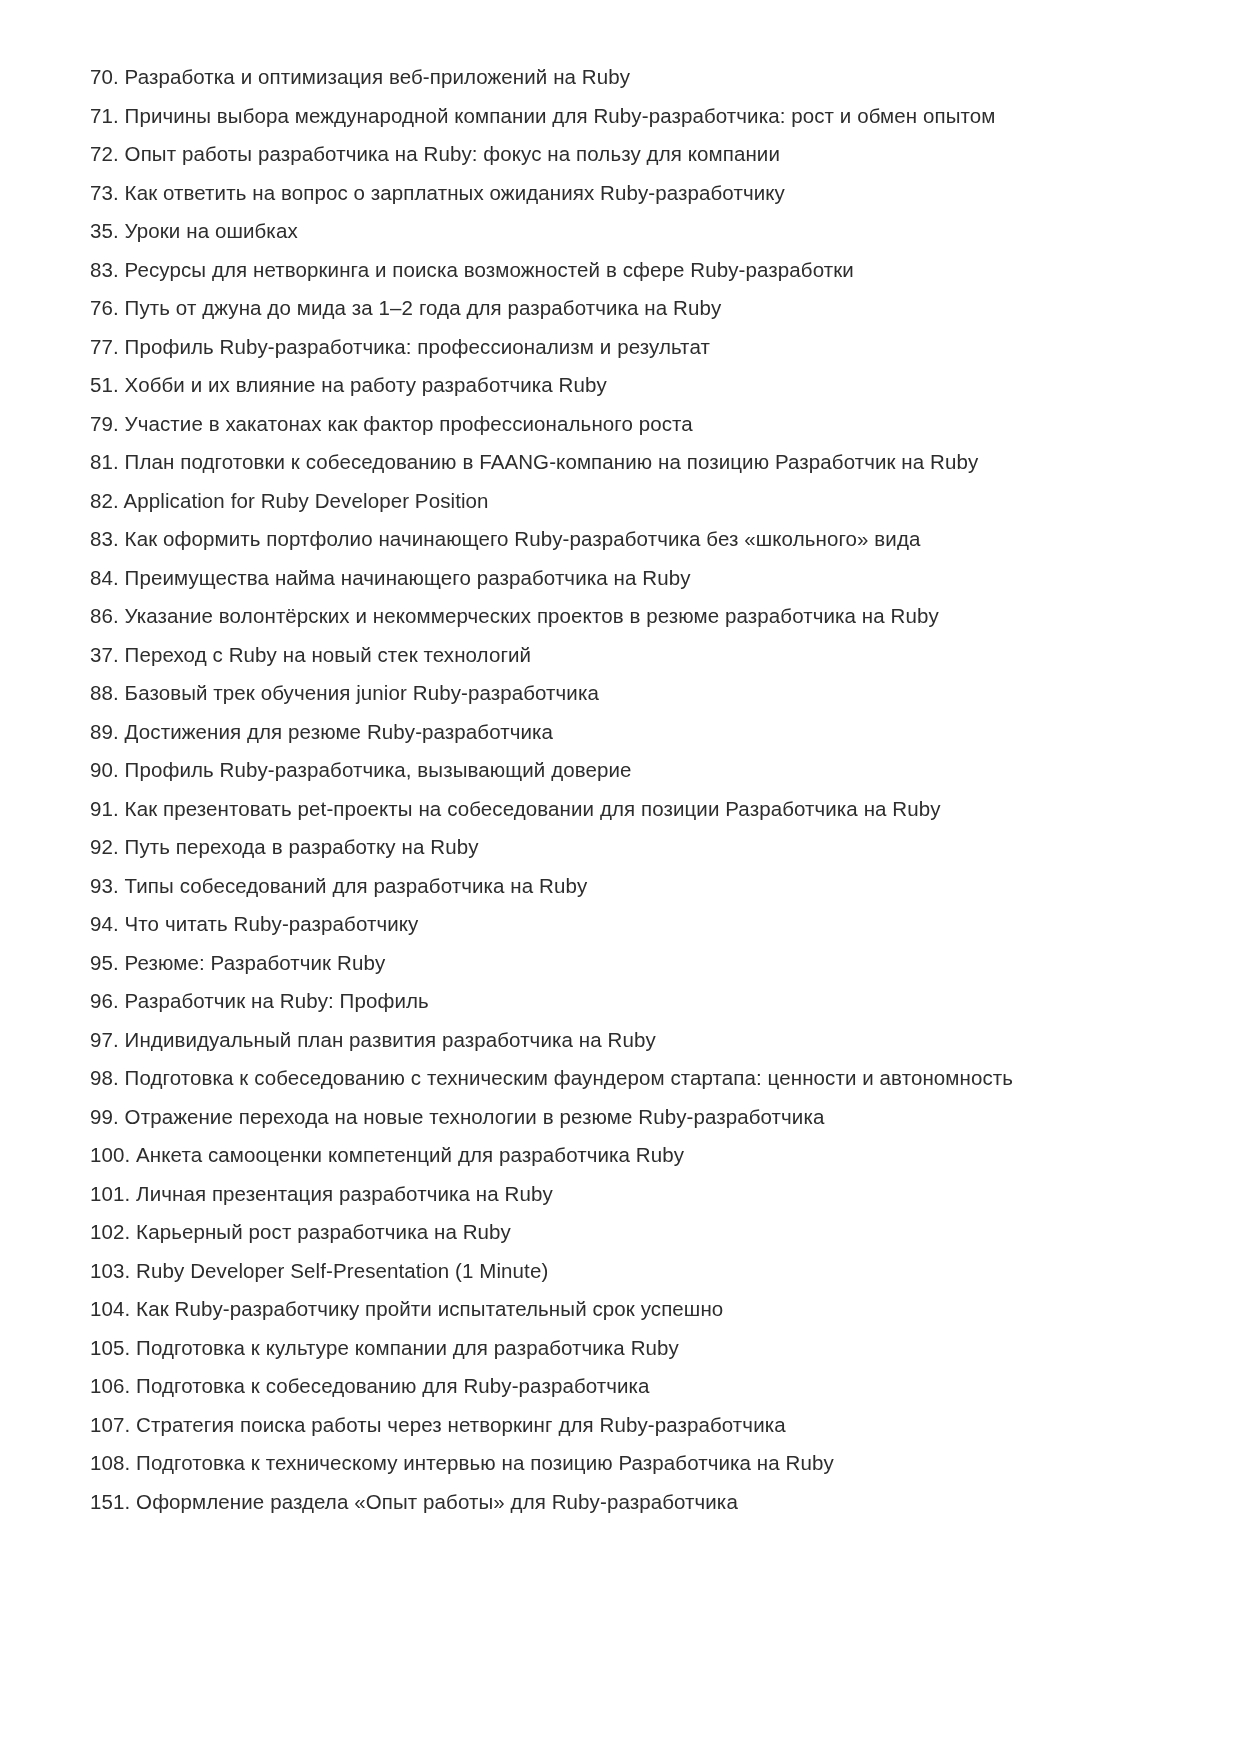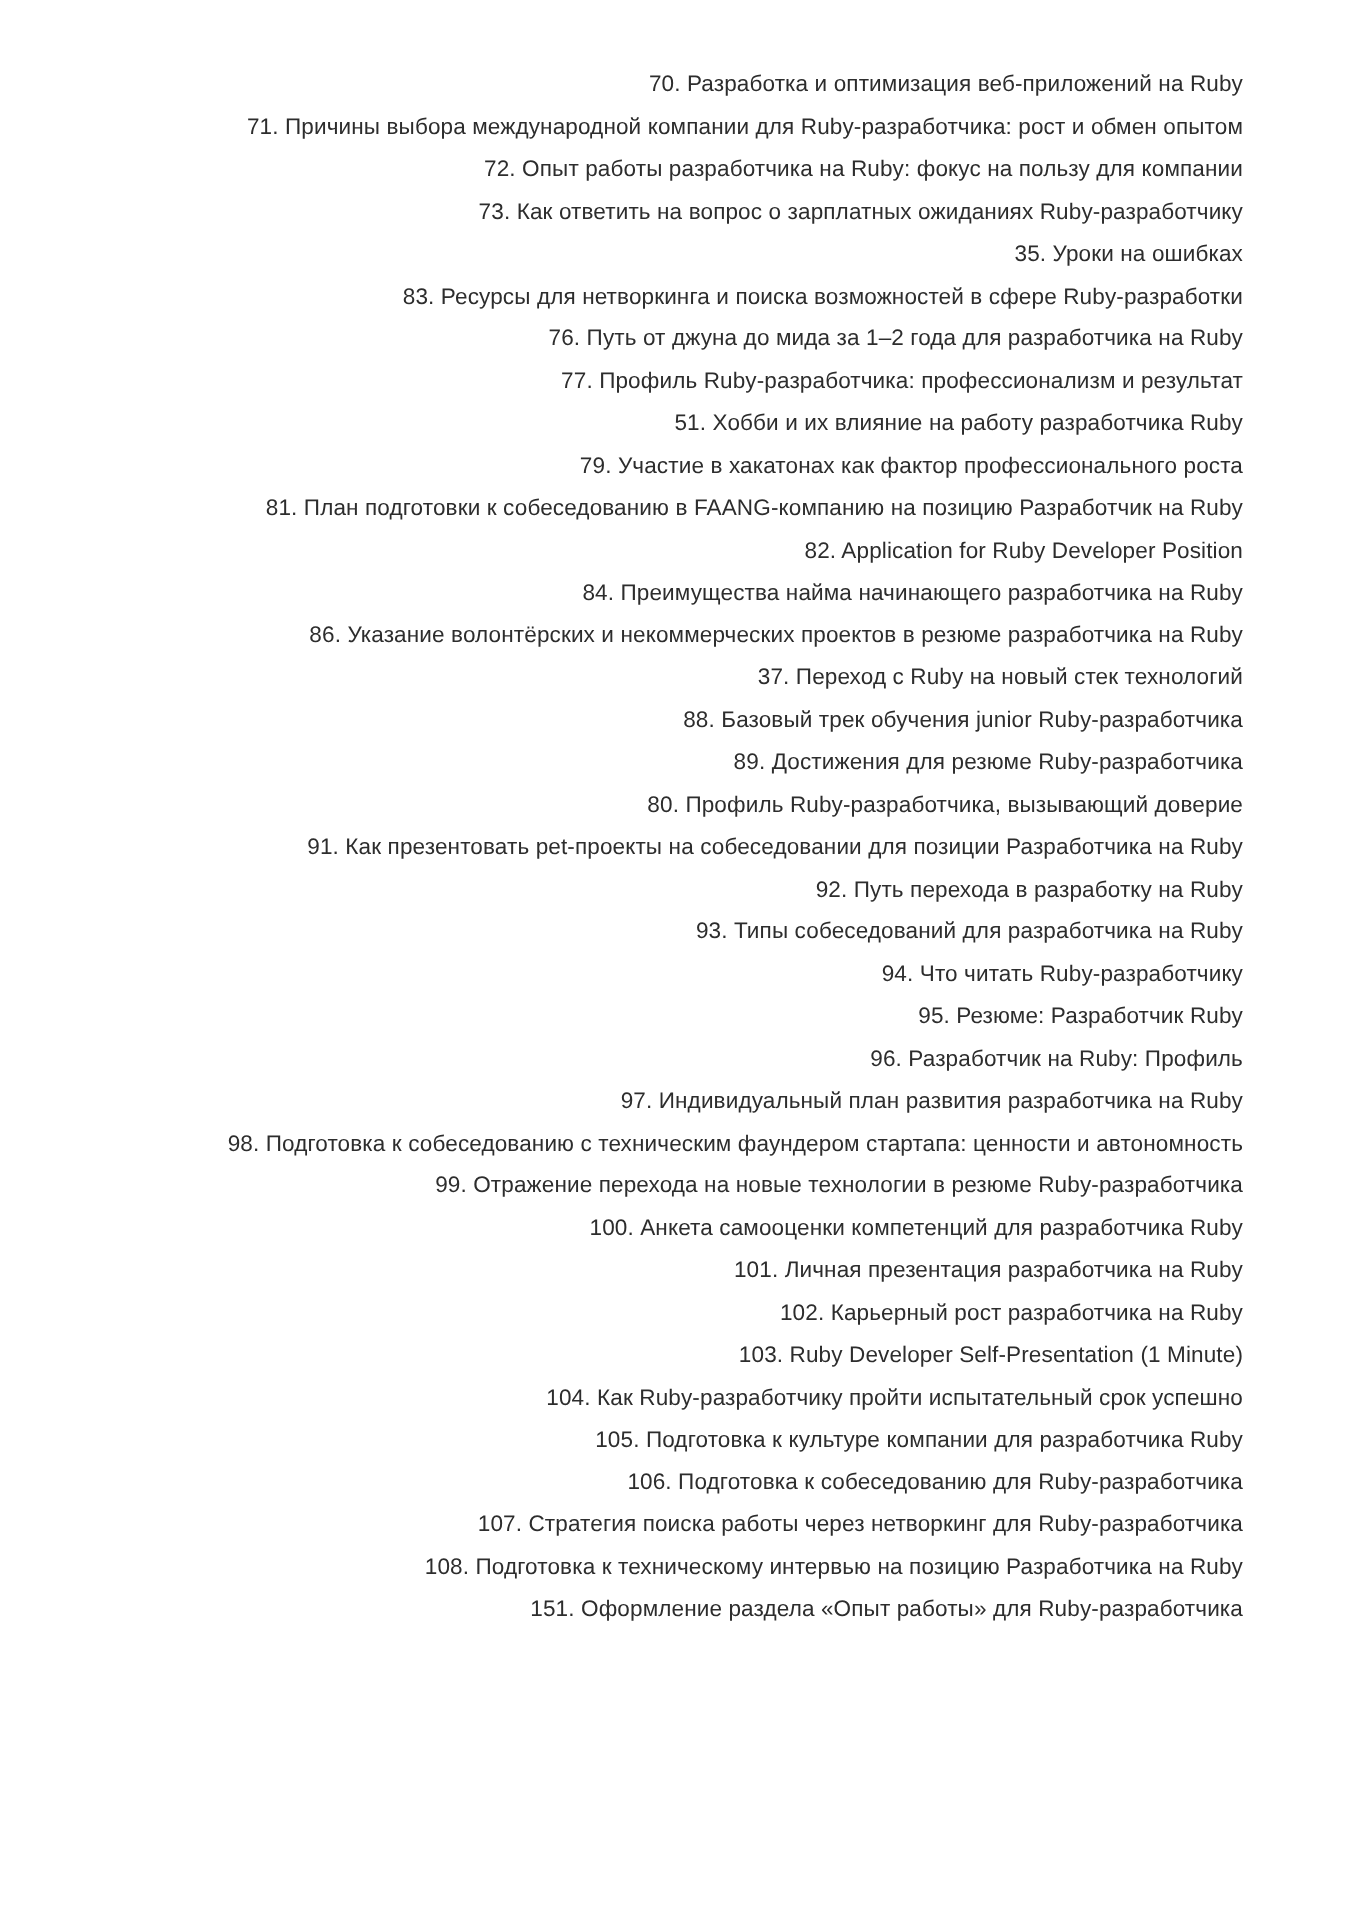--- a/index.html
+++ b/index.html
@@ -12,21 +12,20 @@
     height: 1753px;
     font-family: "Liberation Sans", sans-serif;
     color: #2b2b2b;
   }
   .page {
     box-sizing: border-box;
     width: 1239px;
     height: 1753px;
     padding: 58px 60px 40px 90px;
     background: #ffffff;
-    text-align: right;
   }
   .doc-list {
     list-style: none;
     margin: 0;
     padding: 0;
   }
   .doc-item {
     font-size: 20.5px;
     line-height: 38.5px;
     color: #2d2d2d;
@@ -47,26 +46,27 @@
     <li class="doc-item">72. Опыт работы разработчика на Ruby: фокус на пользу для компании</li>
     <li class="doc-item">73. Как ответить на вопрос о зарплатных ожиданиях Ruby-разработчику</li>
     <li class="doc-item">35. Уроки на ошибках</li>
     <li class="doc-item">83. Ресурсы для нетворкинга и поиска возможностей в сфере Ruby-разработки</li>
     <li class="doc-item">76. Путь от джуна до мида за 1–2 года для разработчика на Ruby</li>
     <li class="doc-item">77. Профиль Ruby-разработчика: профессионализм и результат</li>
     <li class="doc-item">51. Хобби и их влияние на работу разработчика Ruby</li>
     <li class="doc-item">79. Участие в хакатонах как фактор профессионального роста</li>
     <li class="doc-item">81. План подготовки к собеседованию в FAANG-компанию на позицию Разработчик на Ruby</li>
     <li class="doc-item">82. Application for Ruby Developer Position</li>
+    <li class="doc-item">83. Как оформить портфолио начинающего Ruby-разработчика без «школьного» вида</li>
     <li class="doc-item">84. Преимущества найма начинающего разработчика на Ruby</li>
     <li class="doc-item">86. Указание волонтёрских и некоммерческих проектов в резюме разработчика на Ruby</li>
     <li class="doc-item">37. Переход с Ruby на новый стек технологий</li>
     <li class="doc-item">88. Базовый трек обучения junior Ruby-разработчика</li>
     <li class="doc-item">89. Достижения для резюме Ruby-разработчика</li>
-    <li class="doc-item">80. Профиль Ruby-разработчика, вызывающий доверие</li>
+    <li class="doc-item">90. Профиль Ruby-разработчика, вызывающий доверие</li>
     <li class="doc-item">91. Как презентовать pet-проекты на собеседовании для позиции Разработчика на Ruby</li>
     <li class="doc-item">92. Путь перехода в разработку на Ruby</li>
     <li class="doc-item">93. Типы собеседований для разработчика на Ruby</li>
     <li class="doc-item">94. Что читать Ruby-разработчику</li>
     <li class="doc-item">95. Резюме: Разработчик Ruby</li>
     <li class="doc-item">96. Разработчик на Ruby: Профиль</li>
     <li class="doc-item">97. Индивидуальный план развития разработчика на Ruby</li>
     <li class="doc-item">98. Подготовка к собеседованию с техническим фаундером стартапа: ценности и автономность</li>
     <li class="doc-item">99. Отражение перехода на новые технологии в резюме Ruby-разработчика</li>
     <li class="doc-item">100. Анкета самооценки компетенций для разработчика Ruby</li>

